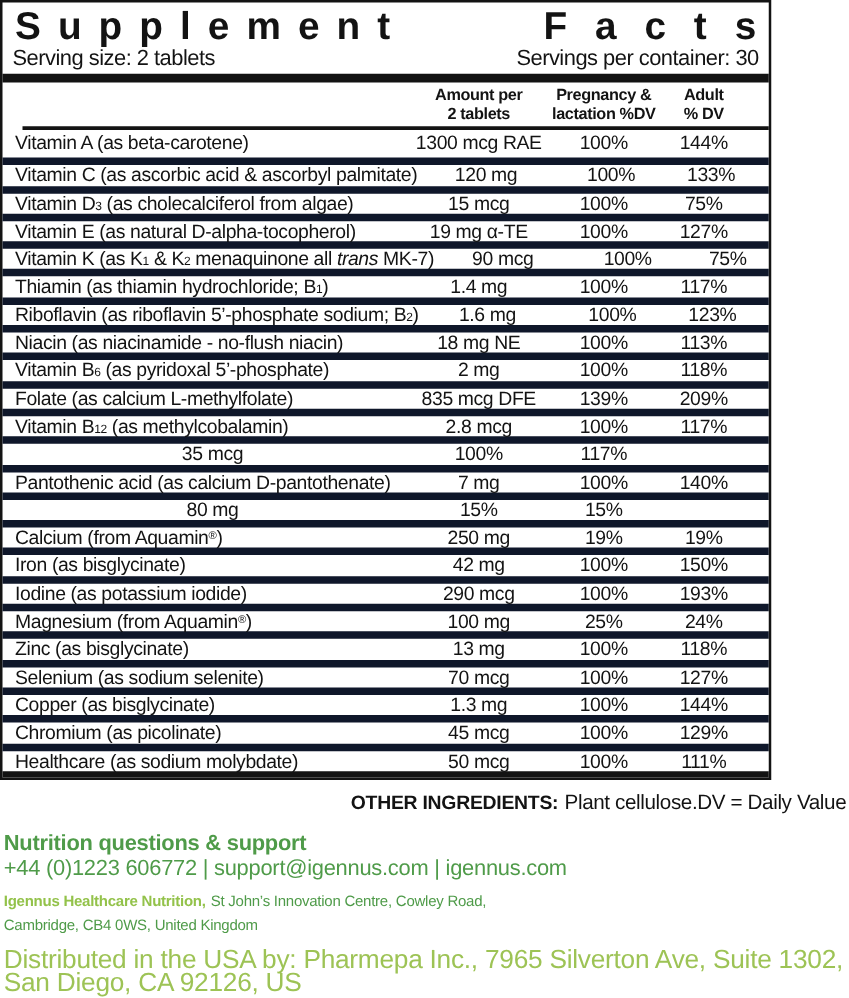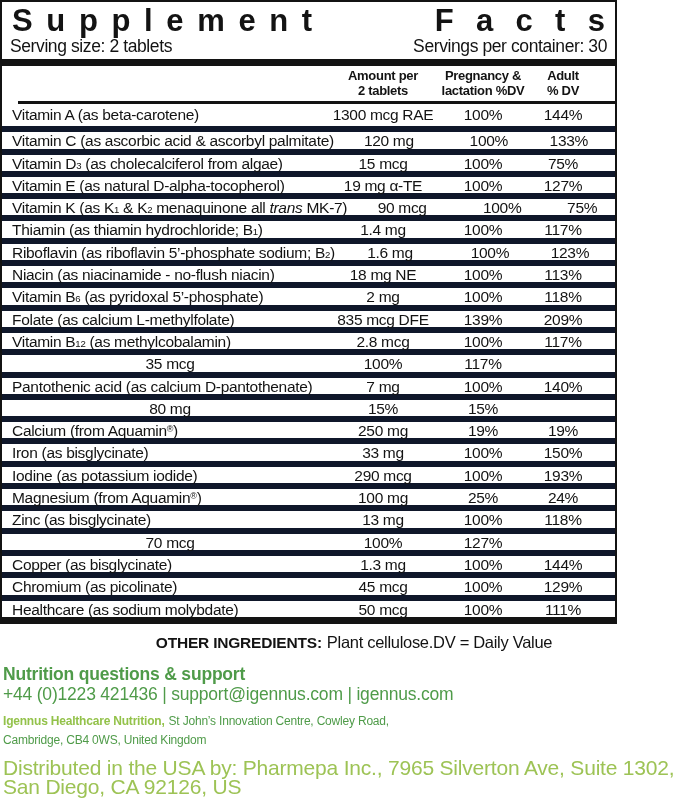--- a/index.html
+++ b/index.html
@@ -53,21 +53,21 @@
   .trow + .trow { border-top: 6px solid #0f172a; }
   .c-name { text-align: left; white-space: nowrap; }
   .c-amt, .c-preg, .c-adult { text-align: center; white-space: nowrap; }
   .sub { font-size: 0.62em; }
   .sup { font-size: 0.58em; vertical-align: 4px; }
   .it  { font-style: italic; }
   .bottom-bar { height: 5px; background: #131313; }
 
   
   .other-row {
-    display: flex; justify-content: center; align-items: baseline;
+    display: flex; justify-content: flex-end; align-items: baseline;
     padding: 0 2px; margin-top: 9px;
     font-size: 16.5px; letter-spacing: -0.3px; margin-left: 29px;
   }
   .oi-label { font-weight: 700; font-size: 15.5px; letter-spacing: -0.2px; }
   .oi-value { margin-left: 5px; }
 
   .footer { padding-left: 3px; margin-top: 12px; }
   .contact-heading { color: var(--gm, #4f9b49); font-weight: 700; font-size: 17.5px; line-height: 20px; letter-spacing: -0.2px; }
   .contact-phone   { color: var(--gm, #4f9b49); font-size: 17.5px; line-height: 20px; letter-spacing: -0.2px; }
   .address     { margin-top: 8px; color: var(--gm, #4f9b49); font-size: 12px; line-height: 19px; letter-spacing: -0.2px; }
@@ -194,21 +194,21 @@
           <span class="c-adult">15%</span>
         </div>
         <div class="trow">
           <span class="c-name"><span>Calcium (from Aquamin</span><span class="sup">®</span><span>)</span></span>
           <span class="c-amt">250 mg</span>
           <span class="c-preg">19%</span>
           <span class="c-adult">19%</span>
         </div>
         <div class="trow">
           <span class="c-name"><span>Iron (as bisglycinate)</span></span>
-          <span class="c-amt">33 mg</span>
+          <span class="c-amt">42 mg</span>
           <span class="c-preg">100%</span>
           <span class="c-adult">150%</span>
         </div>
         <div class="trow">
           <span class="c-name"><span>Iodine (as potassium iodide)</span></span>
           <span class="c-amt">290 mcg</span>
           <span class="c-preg">100%</span>
           <span class="c-adult">193%</span>
         </div>
         <div class="trow">
@@ -217,20 +217,21 @@
           <span class="c-preg">25%</span>
           <span class="c-adult">24%</span>
         </div>
         <div class="trow">
           <span class="c-name"><span>Zinc (as bisglycinate)</span></span>
           <span class="c-amt">13 mg</span>
           <span class="c-preg">100%</span>
           <span class="c-adult">118%</span>
         </div>
         <div class="trow">
+          <span class="c-name"><span>Selenium (as sodium selenite)</span></span>
           <span class="c-amt">70 mcg</span>
           <span class="c-preg">100%</span>
           <span class="c-adult">127%</span>
         </div>
         <div class="trow">
           <span class="c-name"><span>Copper (as bisglycinate)</span></span>
           <span class="c-amt">1.3 mg</span>
           <span class="c-preg">100%</span>
           <span class="c-adult">144%</span>
         </div>
@@ -253,21 +254,21 @@
 
   <div class="other-row">
     <div>
       <span class="oi-label">OTHER INGREDIENTS:</span><span class="oi-value">Plant cellulose.</span>
     </div>
     <div>DV = Daily Value</div>
   </div>
 
   <div class="footer">
     <div class="contact-heading">Nutrition questions &amp; support</div>
-    <div class="contact-phone">+44 (0)1223 421436 | support@igennus.com | igennus.com</div>
+    <div class="contact-phone">+44 (0)1223 606772 | support@igennus.com | igennus.com</div>
 
     <div class="address">
       <span class="brand">Igennus Healthcare Nutrition,</span><span class="addr-rest">St John’s Innovation Centre, Cowley Road,</span><br>
       <span>Cambridge, CB4 0WS, United Kingdom</span>
     </div>
 
     <div class="distributor">
       <span>Distributed in the USA by: Pharmepa Inc., 7965 Silverton Ave, Suite 1302,</span><br>
       <span>San Diego, CA 92126, US</span>
     </div>

